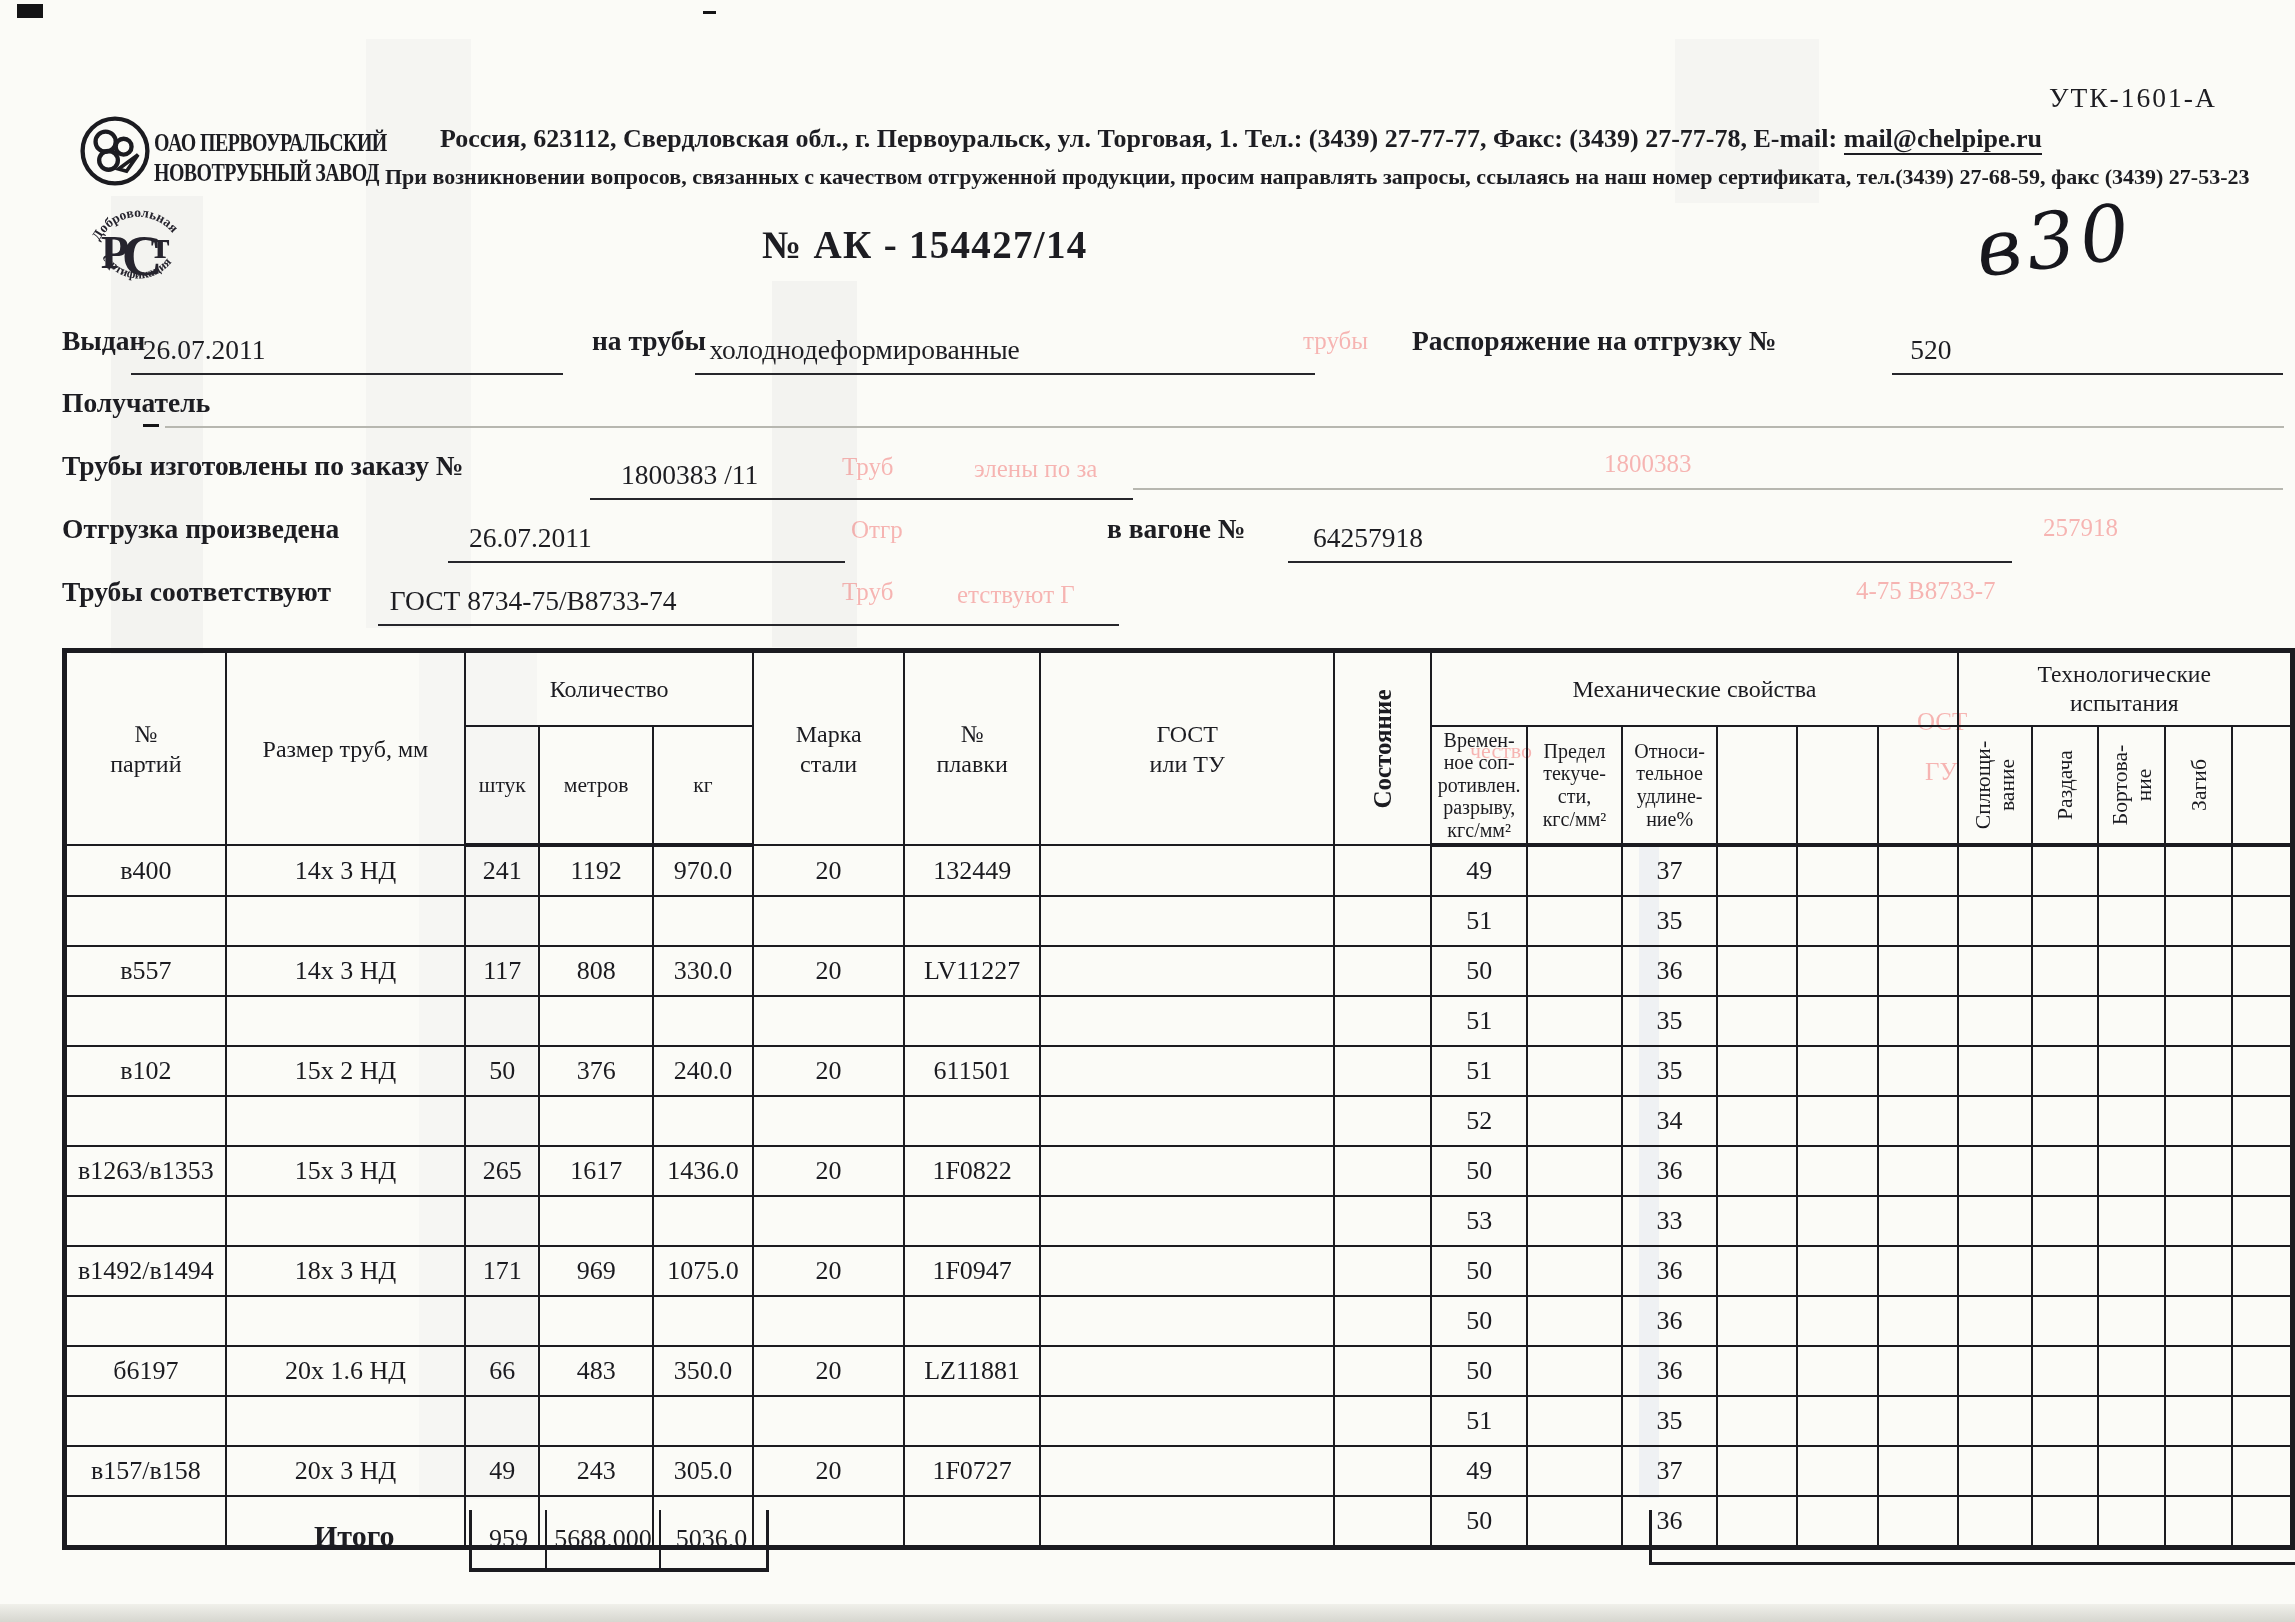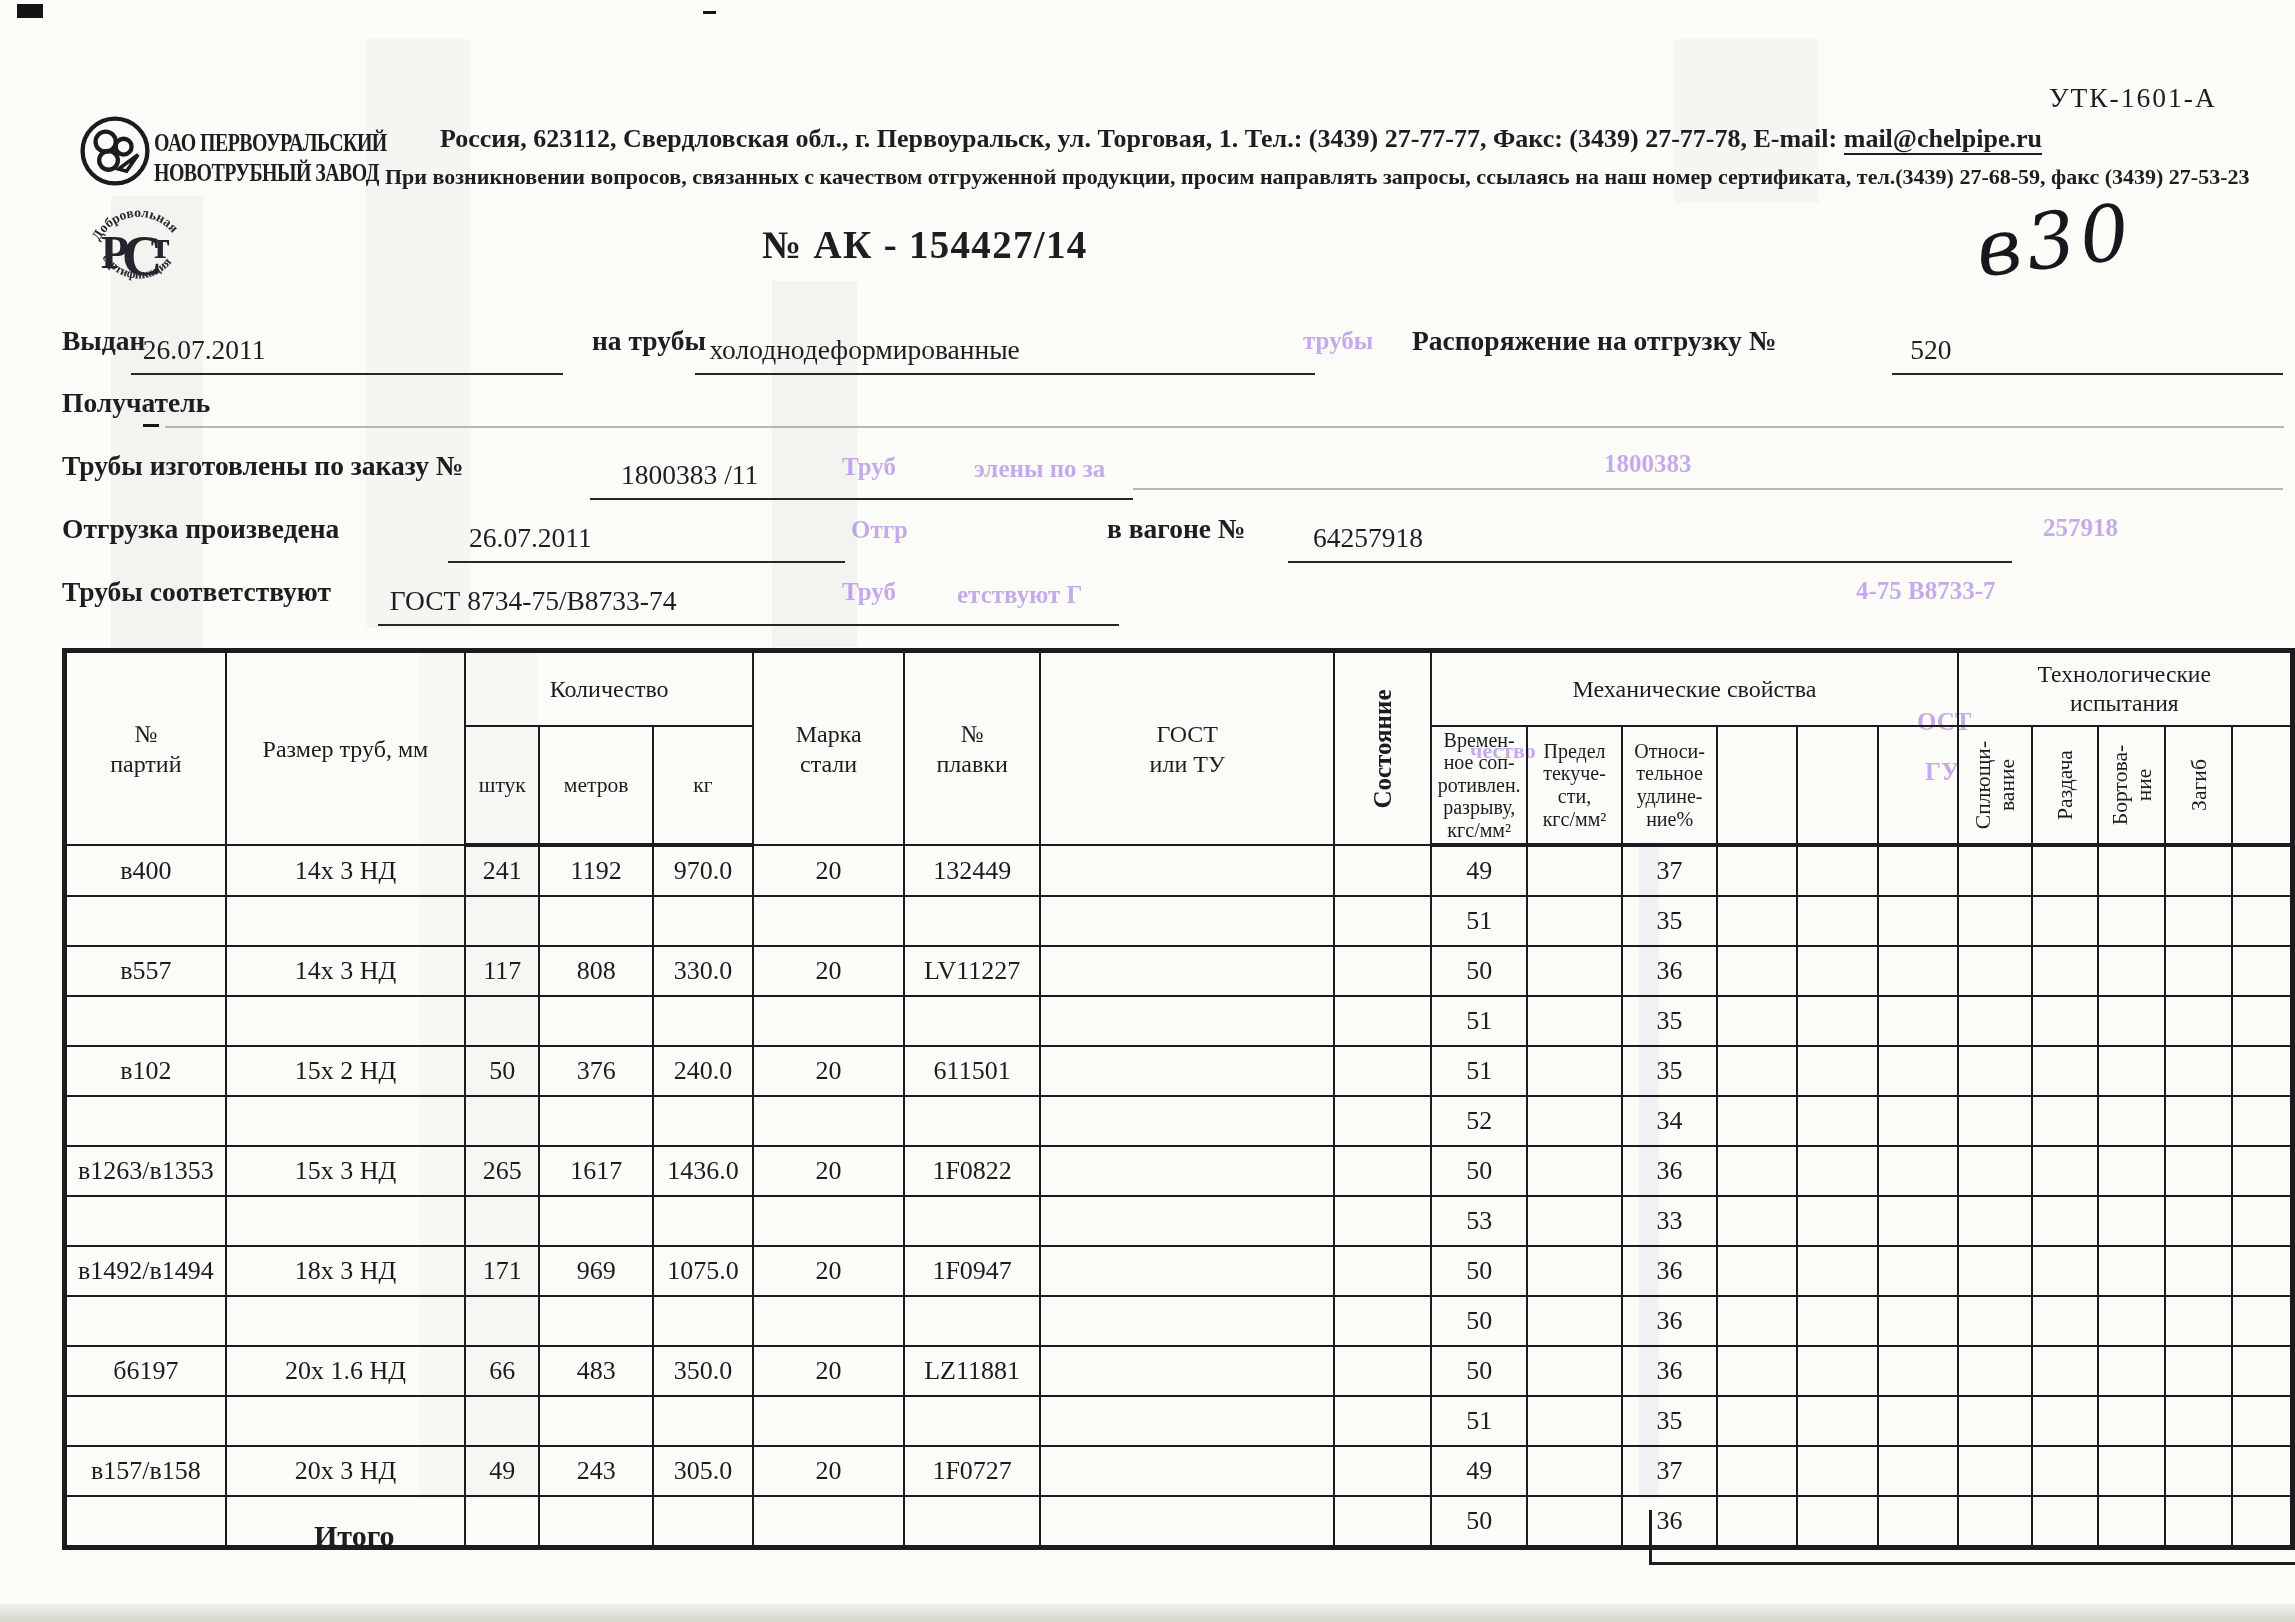--- a/index.html
+++ b/index.html
@@ -5,22 +5,22 @@
   html,body{margin:0;padding:0;background:#888;}
   .page{position:relative;width:2295px;height:1623px;background:#fbfbf7;overflow:hidden;
         font-family:"Liberation Serif",serif;color:#1d1d22;}
   .abs{position:absolute;}
   .streak{position:absolute;pointer-events:none;}
   .lbl{font-weight:bold;font-size:27.5px;white-space:nowrap;}
   .val{font-size:27.5px;white-space:nowrap;}
   .uline{border-bottom:2.6px solid #26262b;margin-top:10px;}
   .uline-light{border-bottom:2px solid #b7b7b0;}
   .pre{white-space:pre-line;}
-  .ghost{position:absolute;color:#6d28d9;opacity:.38;filter:blur(0.7px);
-         font-weight:bold;font-size:25px;white-space:nowrap;pointer-events:none;}
+  .ghost{position:absolute;color:#ef4444;opacity:.38;filter:blur(0.7px);
+         font-weight:normal;font-size:25px;white-space:nowrap;pointer-events:none;}
   
   .doc-code{font-size:27.5px;letter-spacing:2px;}
   .company-name{font-size:25.5px;font-weight:bold;line-height:1.18;letter-spacing:-0.7px;
                 transform:scaleX(.78);transform-origin:left top;white-space:pre-line;}
   .addr1{font-size:26px;font-weight:bold;white-space:nowrap;}
   .addr2{font-size:22px;font-weight:bold;white-space:nowrap;}
   .email{border-bottom:2.6px solid #1d1d22;}
   .title-it{font-style:italic;font-weight:bold;font-size:43px;letter-spacing:0.7px;white-space:nowrap;}
   .title-num{font-weight:bold;font-size:39px;letter-spacing:1.3px;white-space:nowrap;}
   .hw{font-family:"DejaVu Serif",serif;font-style:italic;font-size:77px;letter-spacing:5.2px;
@@ -558,18 +558,23 @@
         <td></td>
           <td></td>
           <td></td>
         <td></td>
           <td></td>
       </tr>
     </tbody>
   </table>
 
   <div class="abs total-label" style="left:314px;top:1519px;">Итого</div>
+  <div class="tot-box">
+    <div class="tot-cell tc1">959</div>
+    <div class="tot-cell tc2">5688.000</div>
+    <div class="tot-cell tc3">5036.0</div>
+  </div>
   <div class="open-box"></div>
 
 
   <div class="bottom-strip"></div>
 </div>
 
 
 </body></html>

